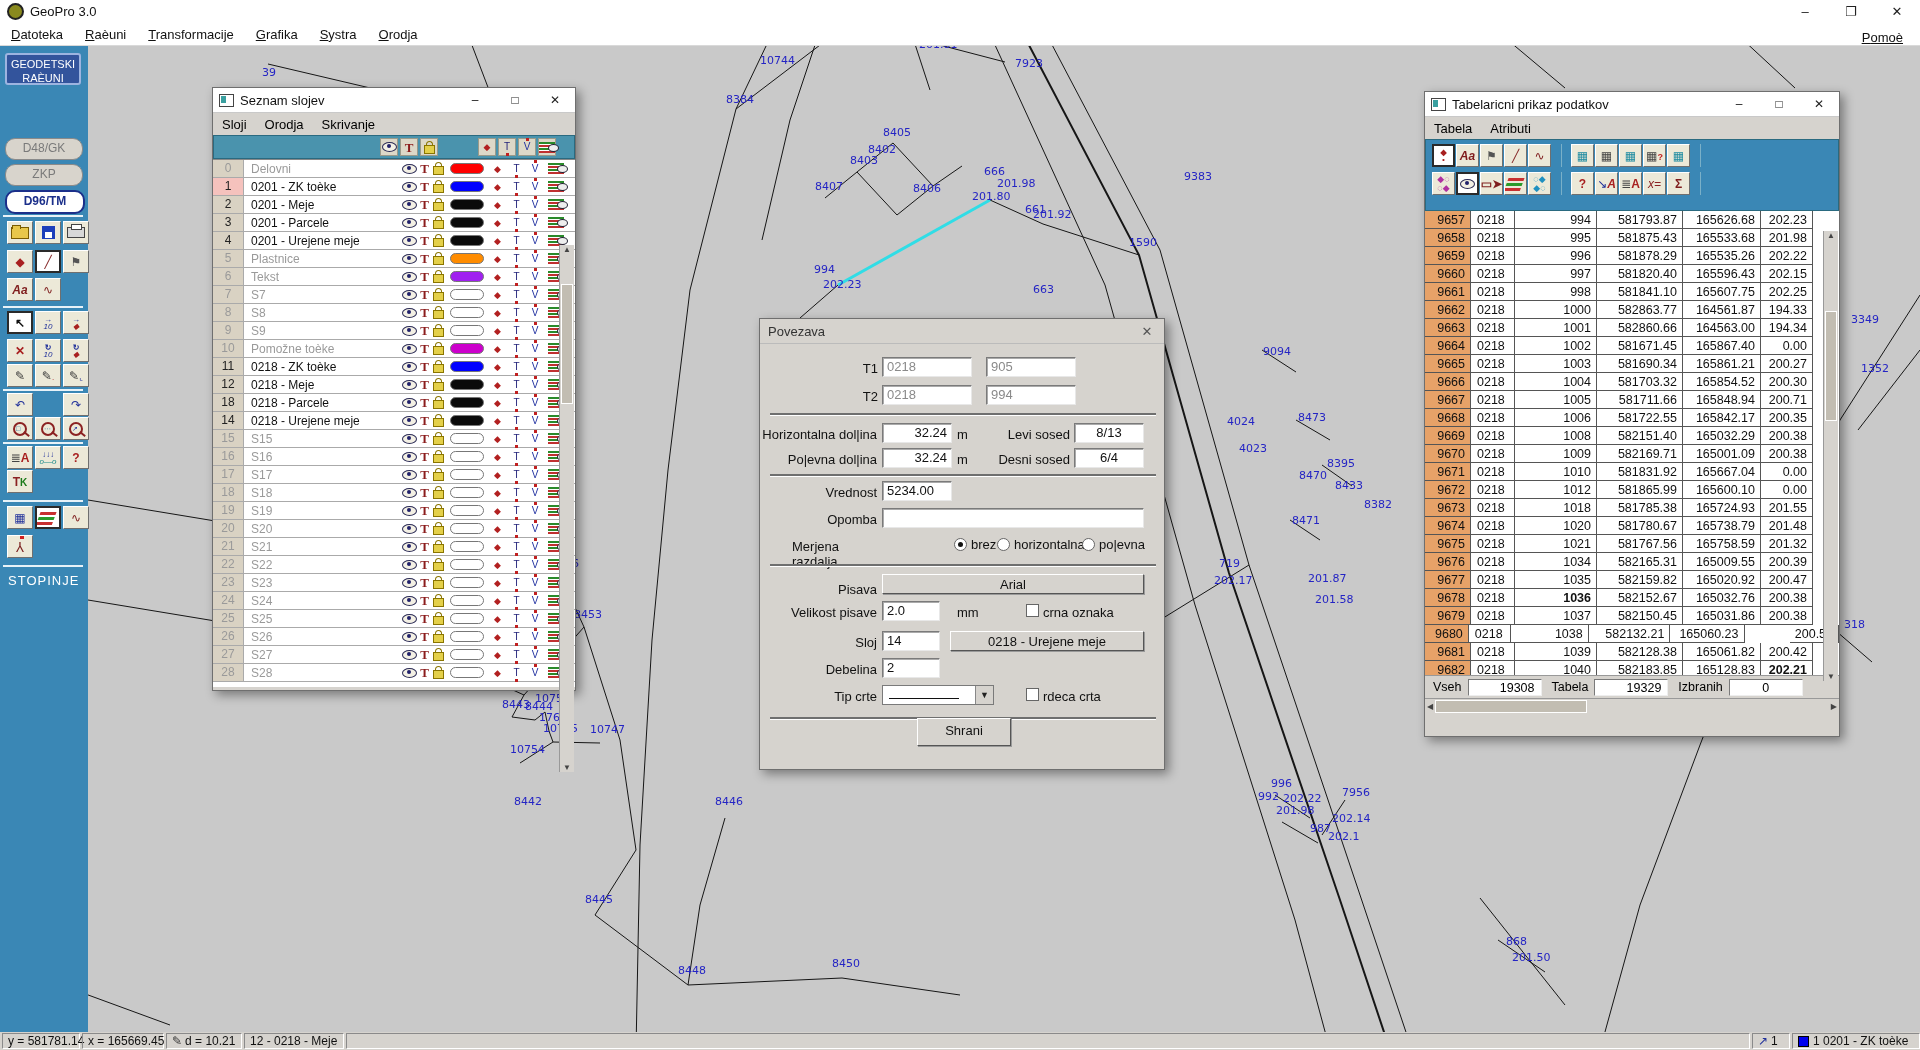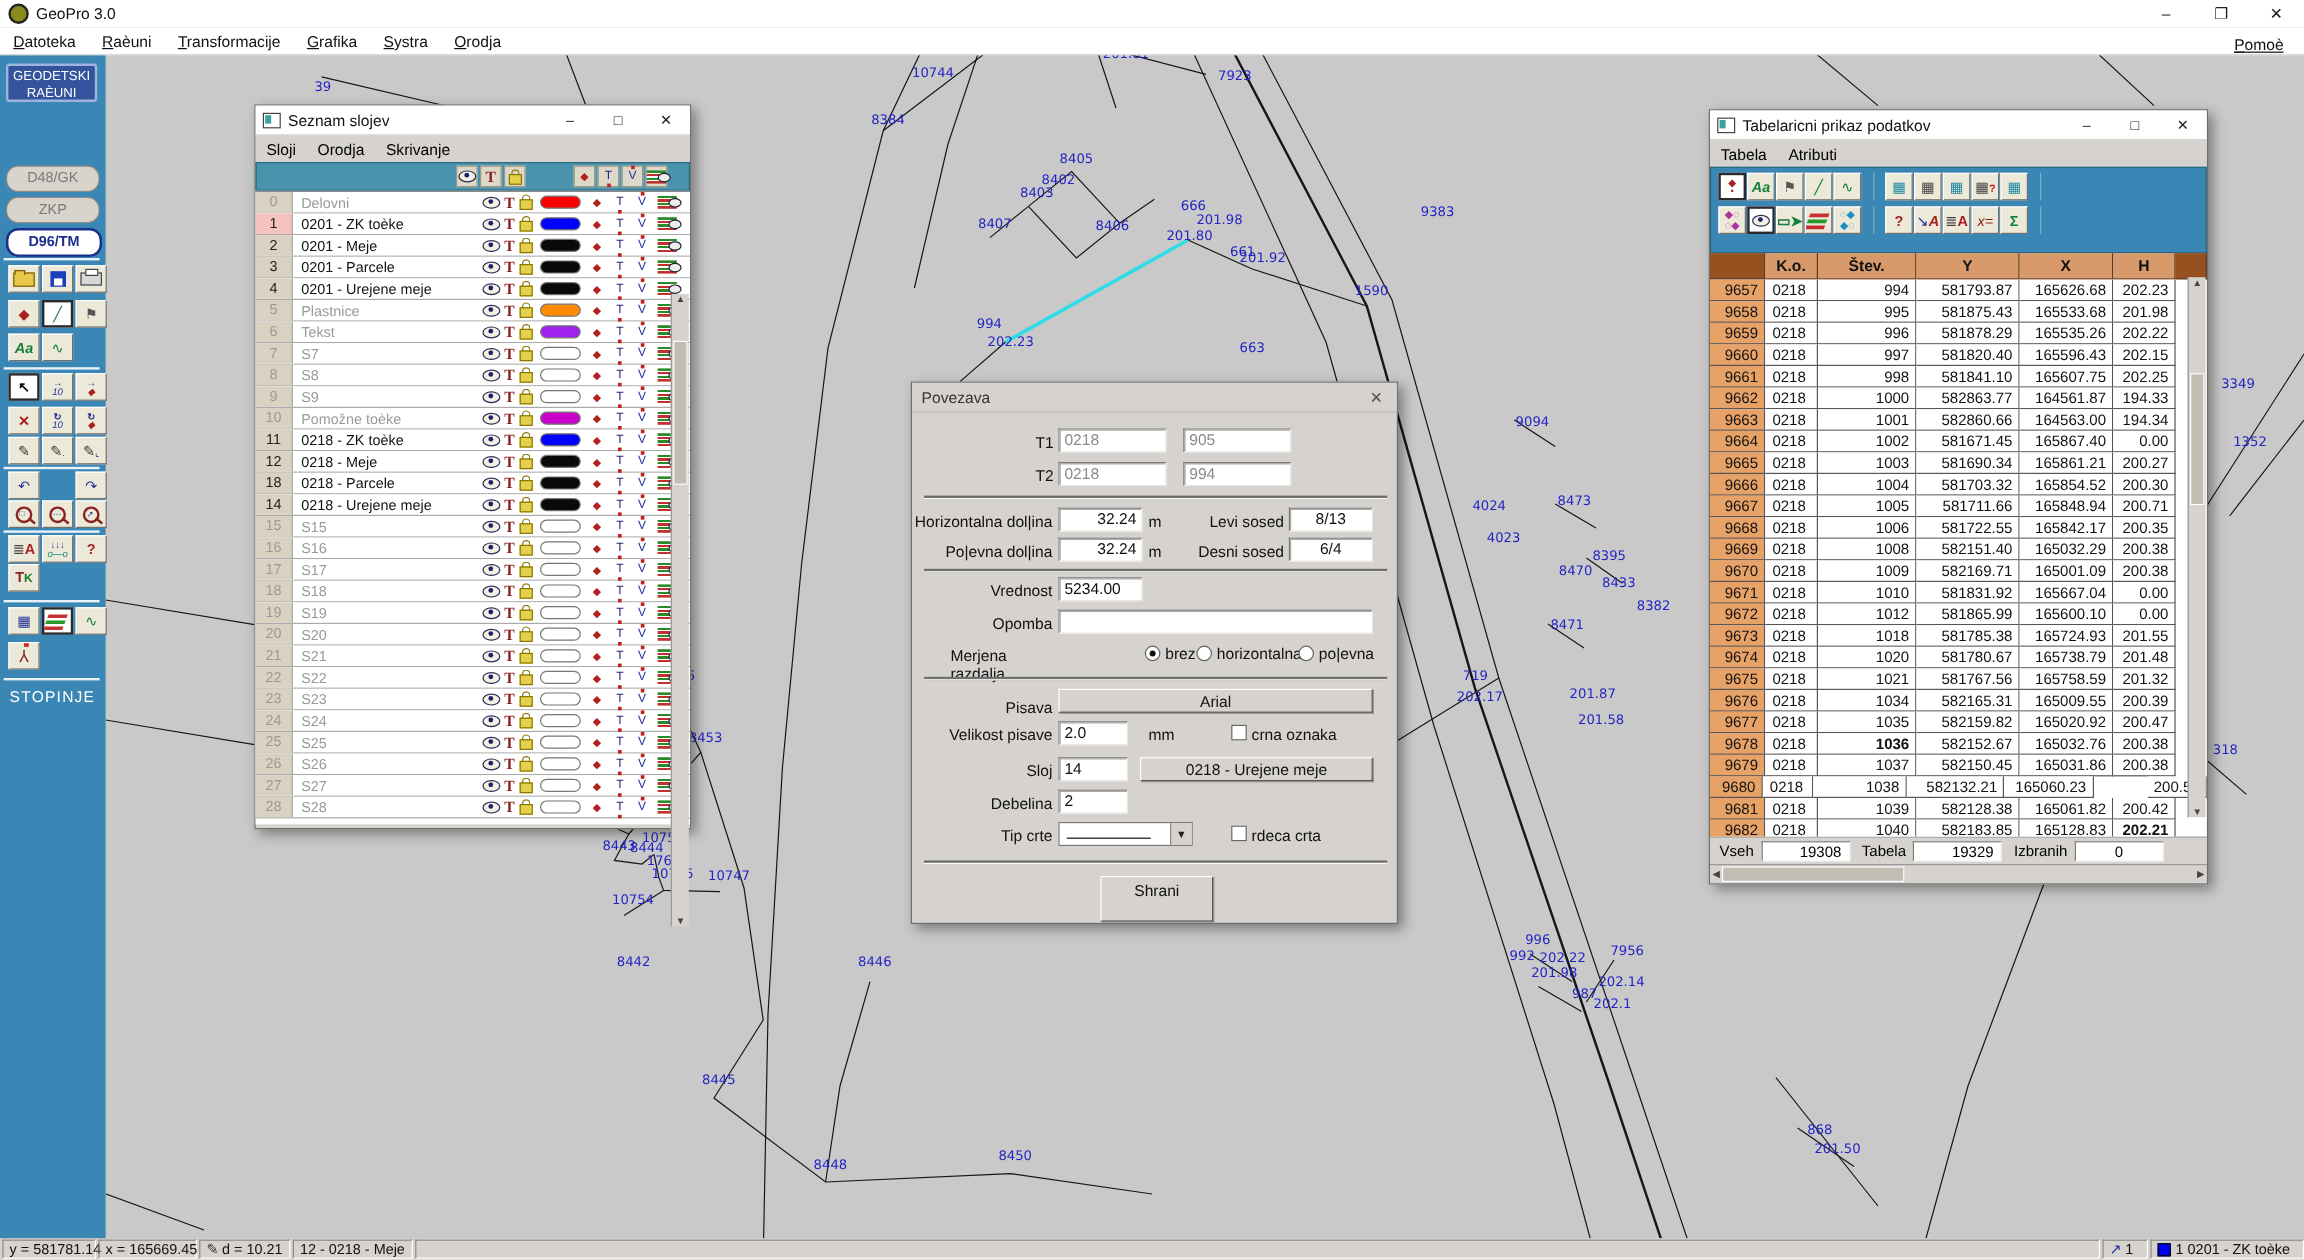--- a/index.html
+++ b/index.html
@@ -17,21 +17,21 @@
   
   .sidebar{position:absolute;left:0;top:45px;width:88px;height:987px;background:#3a87b5;z-index:40;}
   .sb-panel{position:absolute;left:5px;top:8px;width:76px;height:32px;background:#33549c;border:2px solid #9db4e0;border-radius:3px;color:#fff;font-size:11px;text-align:center;line-height:14px;padding-top:2px;box-sizing:border-box;}
   .sb-pill{position:absolute;left:5px;width:76px;height:20px;border-radius:10px;background:#d8d4cc;border:1px solid #8a8a8a;color:#7a7a7a;font-size:12px;text-align:center;line-height:19px;}
   .sb-pill.active{background:#fff;color:#1b2f8a;border:2px solid #1b2f8a;font-weight:bold;}
   .sb-div{position:absolute;left:3px;width:80px;height:2px;background:#e8f2f8;}
   .sb-btn{position:absolute;width:26px;height:23px;background:#ece9d8;border:1px solid;border-color:#fff #6f6f6f #6f6f6f #fff;box-sizing:border-box;display:flex;align-items:center;justify-content:center;font-size:12px;overflow:hidden;}
   .sb-btn.pressed{background:#fff;border:2px solid #2a2a2a;}
   .sb-label{position:absolute;left:8px;color:#fff;font-size:13px;letter-spacing:1px;}
   .gi{line-height:1;}
-  .gi.red{color:#a82020;} .gi.blue{color:#20309a;} .gi.maroon{color:#15803d;}
+  .gi.red{color:#a82020;} .gi.blue{color:#20309a;} .gi.maroon{color:#7f1d1d;}
   .stack{display:flex;flex-direction:column;align-items:center;font-size:8px;line-height:7px;color:#20309a;}
   .gfolder{width:16px;height:10px;background:#e8c74a;border:1px solid #7a5c00;position:relative;}
   .gfolder:before{content:"";position:absolute;left:0;top:-3px;width:7px;height:3px;background:#e8c74a;border:1px solid #7a5c00;border-bottom:none;}
   .gsave{width:13px;height:13px;background:#1c3fbb;position:relative;}
   .gsave:after{content:"";position:absolute;left:3px;top:6px;width:7px;height:6px;background:#fff;}
   .gprint{width:16px;height:9px;background:#d8d8d8;border:1px solid #444;position:relative;}
   .gprint:before{content:"";position:absolute;left:3px;top:-4px;width:9px;height:4px;background:#fff;border:1px solid #444;}
   .gmag{width:10px;height:10px;border:2px solid #8b2222;border-radius:50%;position:relative;display:inline-block;}
   .gmag:after{content:"";position:absolute;left:8px;top:9px;width:7px;height:2px;background:#8b2222;transform:rotate(40deg);}
   .gmag .inner{position:absolute;left:1px;top:1px;font-size:7px;color:#1c6a9a;}
@@ -1183,21 +1183,21 @@
   <div class="dlabel" style="left:0px;top:343px;width:117px">Debelina</div>
   <div class="dfield" style="left:122px;top:339px;width:58px">2</div>
   <div class="dlabel" style="left:0px;top:370px;width:117px">Tip crte</div>
   <div class="dsel" style="left:122px;top:366px;width:112px">
     <span class="line"></span>
     <span class="arrow">▼</span>
   </div>
   <div class="dcheck" style="left:266px;top:369px"></div>
   <div class="dlabel" style="left:283px;top:370px;text-align:left">rdeca crta</div>
   <div class="ddiv" style="top:398px"></div>
-  <div class="dbtn" style="left:157px;top:411px;width:94px;height:38px;line-height:24px">Shrani</div>
+  <div class="dbtn" style="left:157px;top:399px;width:94px;height:28px;line-height:24px">Shrani</div>
 </div>
 
 <div class="win" id="table-win">
   <div class="wtitle">
     <div class="wicon"></div>
     <span>Tabelaricni prikaz podatkov</span>
     <div class="wctrl">
       <div class="wbtn">–</div>
       <div class="wbtn">□</div>
       <div class="wbtn">✕</div>
@@ -1273,29 +1273,20 @@
         </div>
       <div class="tbtn">
           <span class="gi" style="color:#8b2222;font-style:italic">x=</span>
         </div>
       <div class="tbtn">
           <span class="gi maroon" style="font-weight:bold">Σ</span>
         </div>
       <div class="tsep"></div>
     </div>
   </div>
-  <div class="thdr" id="tbl-header">
-      <span class="thc dark" style="width: 46px;"></span>
-      <span class="thc" style="width: 44px;">K.o.</span>
-      <span class="thc" style="width: 82px;">Štev.</span>
-      <span class="thc" style="width: 86px;">Y</span>
-      <span class="thc" style="width: 78px;">X</span>
-      <span class="thc" style="width: 52px;">H</span>
-      <span class="thc dark" style="flex: 1 1 0%;"></span>
-    </div>
   <div class="tbody" id="tbl-rows" style="height:464px">
       <div class="trow">
         <span class="tc rnum" style="width: 46px;">9657</span>
         <span class="tc lt" style="width: 44px;">0218</span>
         <span class="tc rt" style="width: 82px;">994</span>
         <span class="tc rt" style="width: 86px;">581793.87</span>
         <span class="tc rt" style="width: 78px;">165626.68</span>
         <span class="tc rt" style="width: 52px;">202.23</span>
       </div>
       <div class="trow">

